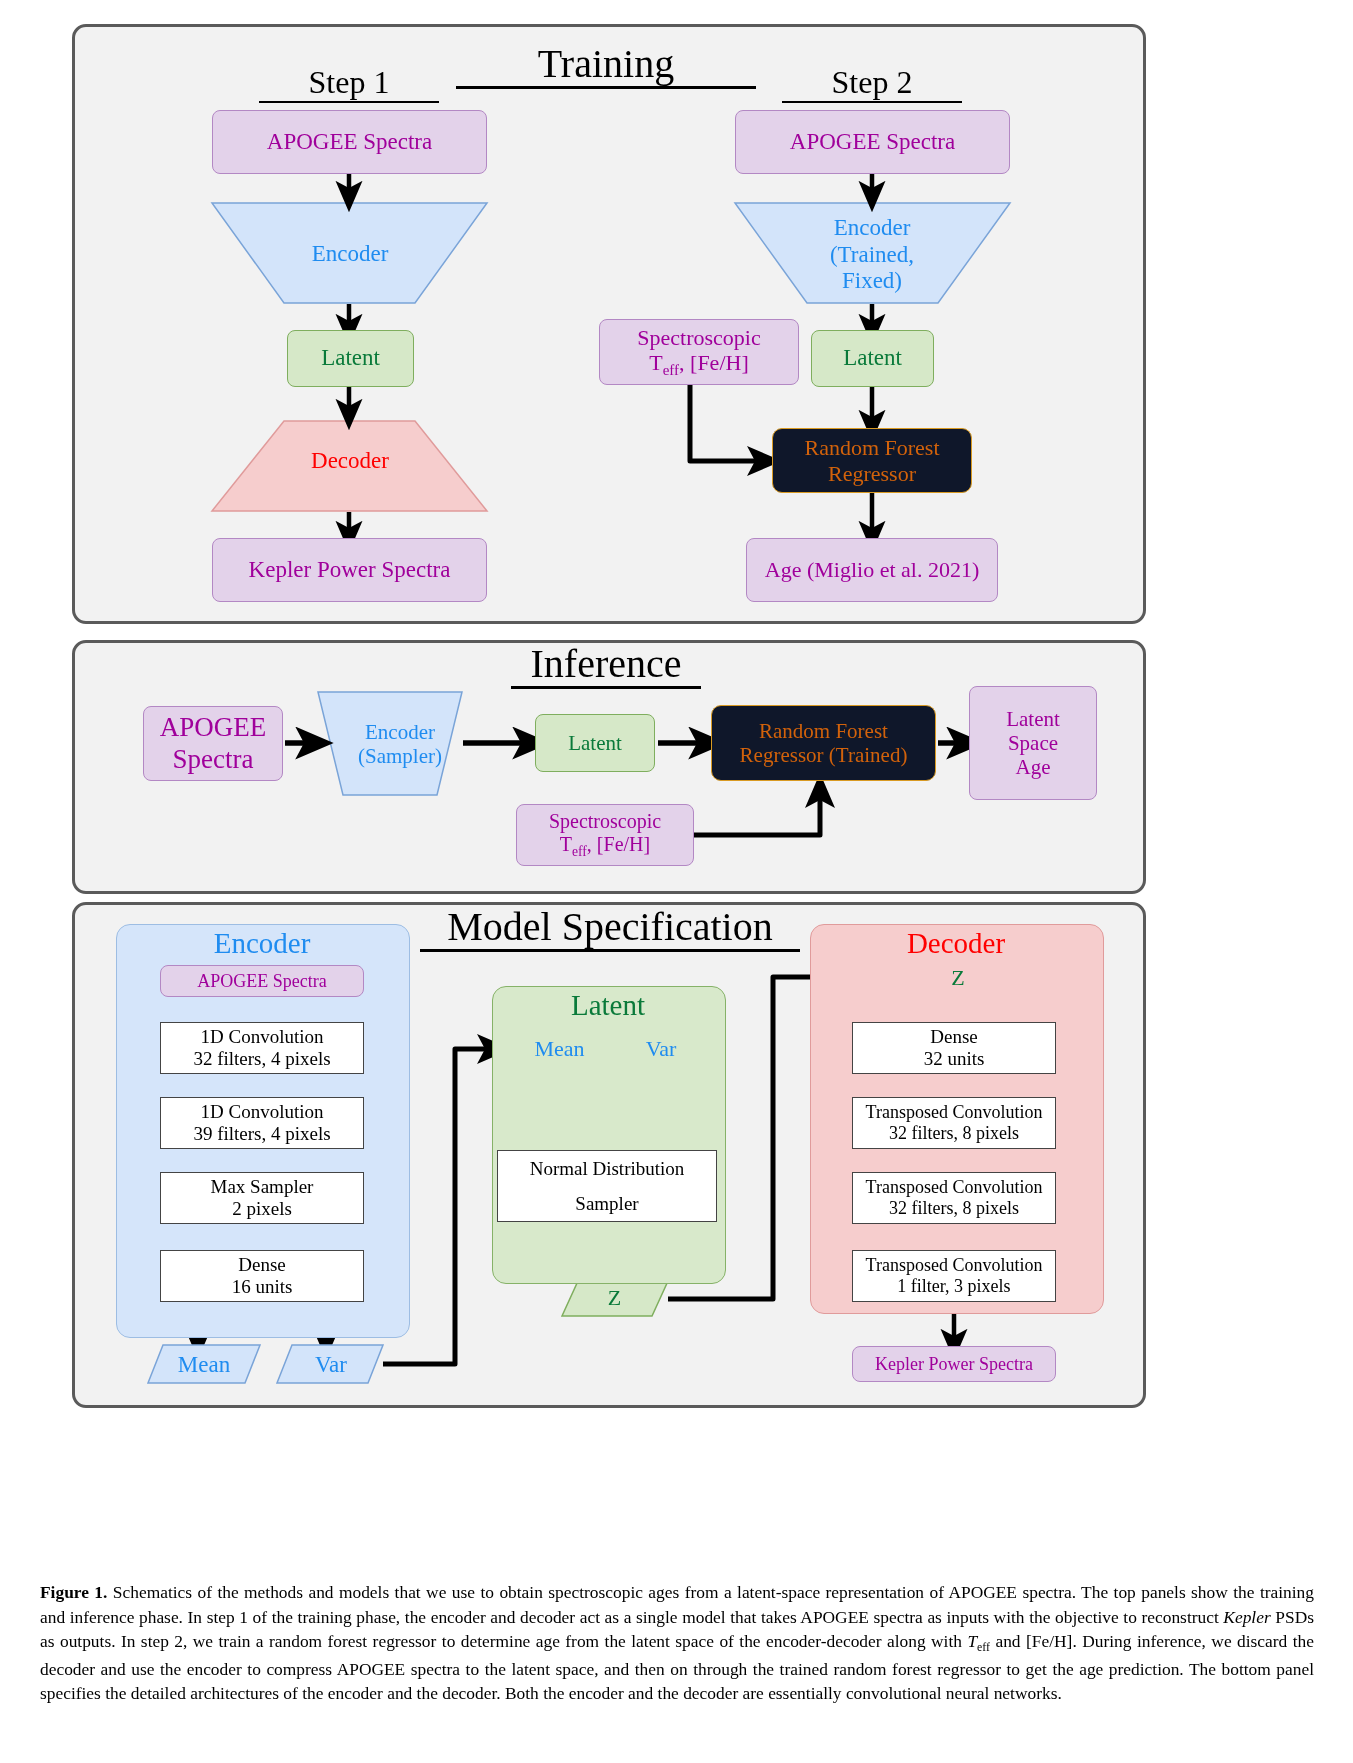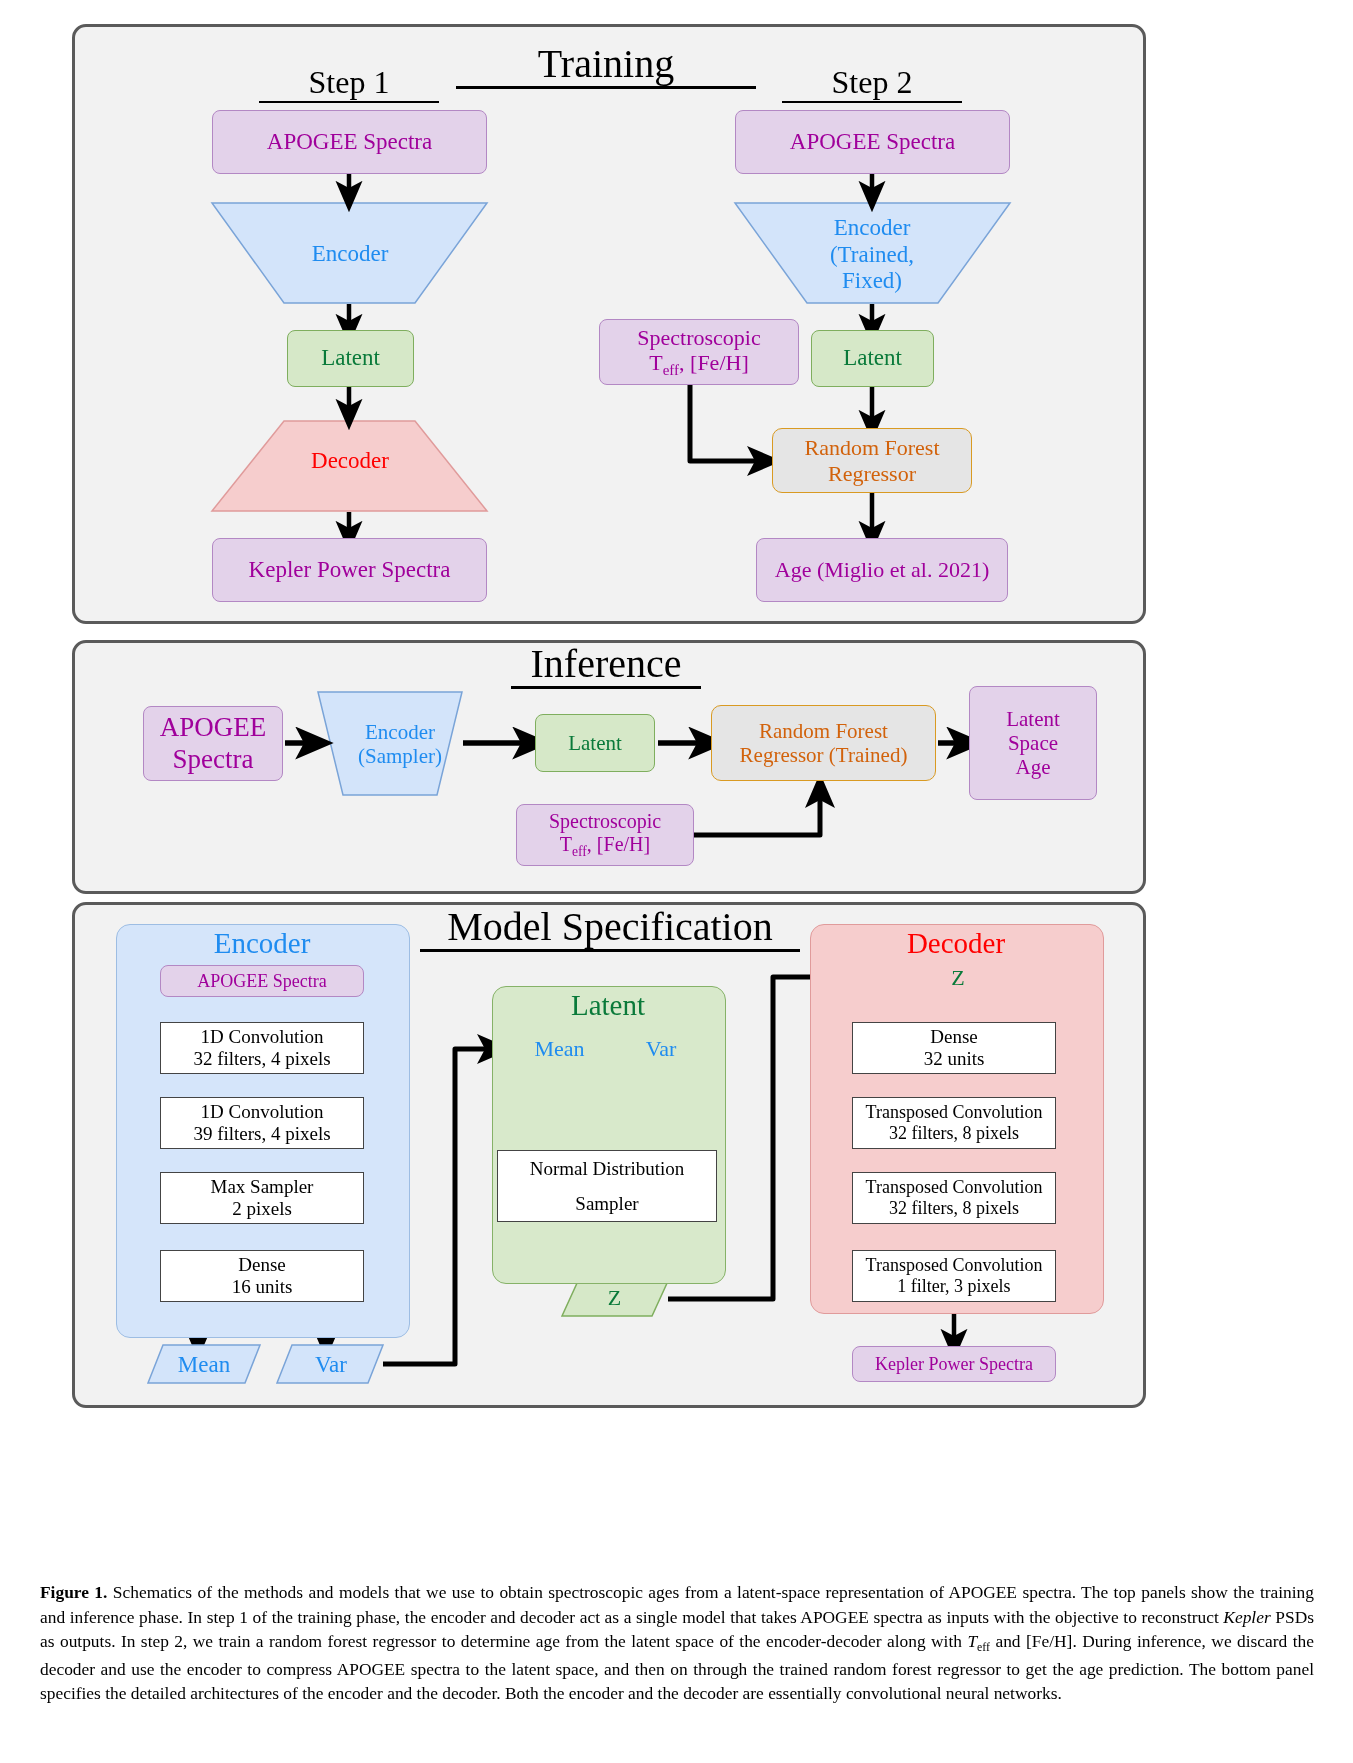--- a/index.html
+++ b/index.html
@@ -12,21 +12,21 @@
           border-bottom:3px solid #000;padding-bottom:1px;line-height:1.05;white-space:nowrap;}
   .steptitle{position:absolute;color:#000;font-size:32px;text-align:center;
              border-bottom:2px solid #000;padding-bottom:1px;line-height:1.05;white-space:nowrap;}
 
   
   .node{position:absolute;box-sizing:border-box;display:flex;align-items:center;
         justify-content:center;text-align:center;line-height:1.15;}
 
   .purple{background:#e3d2ea;border:1.5px solid #b388c4;border-radius:8px;color:#a0009b;}
   .green {background:#d6e8c8;border:1.5px solid #7fae5e;border-radius:8px;color:#0a7a3a;}
-  .orange{background:#e5e5e5;border:1.5px solid #d99a22;border-radius:10px;color:#d2620b;}
+  .orange{background:#0f172a;border:1.5px solid #d99a22;border-radius:10px;color:#d2620b;}
   .white {background:#ffffff;border:1.5px solid #444;border-radius:0;color:#000;}
 
   
   .grp-blue {background:#d5e5fa;border:1.5px solid #9dbde3;border-radius:14px;}
   .grp-green{background:#d8e9cb;border:1.5px solid #86b268;border-radius:14px;}
   .grp-red  {background:#f6cdcd;border:1.5px solid #e09b9b;border-radius:14px;}
 
   .grp-label{position:absolute;text-align:center;font-size:29px;line-height:1;}
   .lab-blue{color:#1f8cf0;}
   .lab-green{color:#0a7a3a;}
@@ -151,21 +151,21 @@
   <span><span>T</span><sub>eff</sub><span>, [Fe/H]</span></span>
 </div>
 
 <div class="node green" style="left:811px;top:330px;width:123px;height:57px;font-size:23px;">Latent</div>
 
 <div class="node orange" style="left:772px;top:428px;width:200px;height:65px;font-size:22px;flex-direction:column;">
   <span>Random Forest</span>
   <span>Regressor</span>
 </div>
 
-<div class="node purple" style="left:746px;top:538px;width:252px;height:64px;font-size:22px;margin-left:10px;">Age (Miglio et al. 2021)</div>
+<div class="node purple" style="left:746px;top:538px;width:252px;height:64px;font-size:22px;">Age (Miglio et al. 2021)</div>
 
 <div class="ptitle" style="left:511px;top:643px;width:190px;">Inference</div>
 
 <div class="node purple" style="left:143px;top:706px;width:140px;height:75px;font-size:27px;flex-direction:column;">
   <span>APOGEE</span>
   <span>Spectra</span>
 </div>
 
 <div class="trap-label" style="left:340px;top:713px;width:120px;height:62px;font-size:21px;flex-direction:column;">
   <span>Encoder</span>

